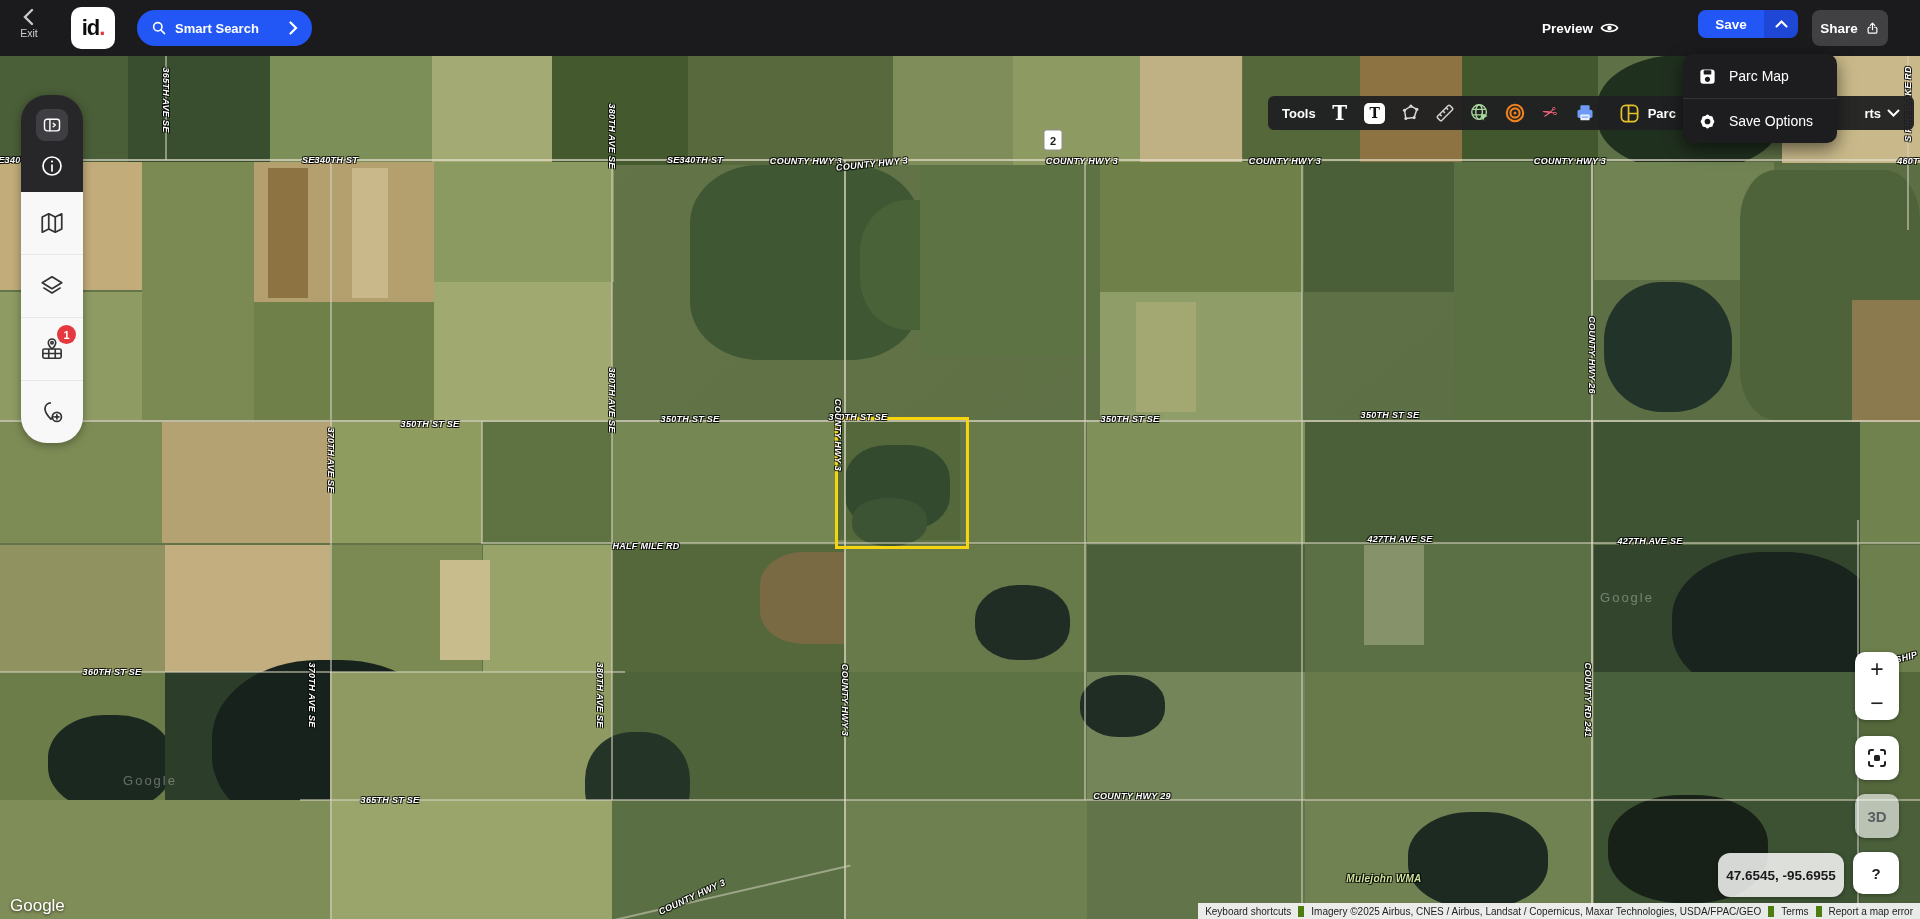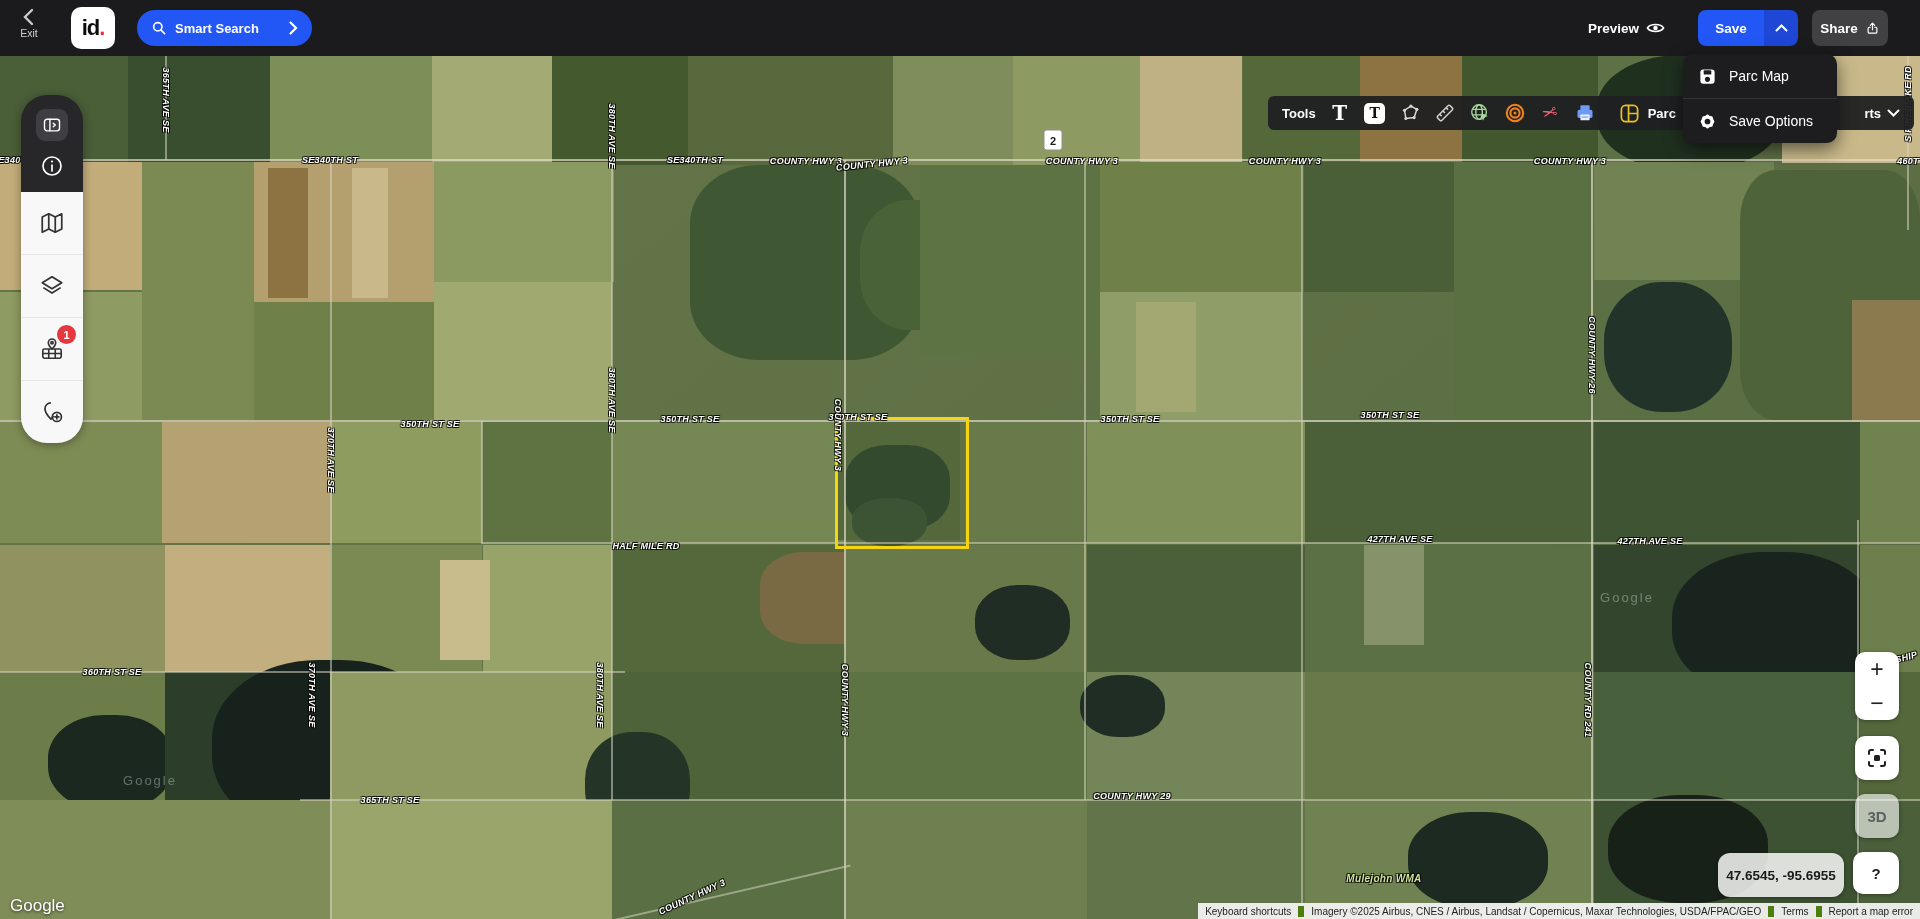--- a/index.html
+++ b/index.html
@@ -28,23 +28,23 @@
   #logo .dot{color:#e8313d;}
   #smart{position:absolute;left:137px;top:10px;width:175px;height:36px;background:#2257f5;border-radius:18px;
     display:flex;align-items:center;padding:0 14px;box-sizing:border-box;color:#fff;cursor:pointer;}
   #smart .lbl{font-weight:700;font-size:13px;margin-left:8px;}
   #smart .chev{margin-left:auto;}
   #searchbox{position:absolute;left:328px;top:9px;width:334px;height:38px;background:#fff;border-radius:8px;
     display:flex;align-items:center;box-sizing:border-box;padding:0 10px;}
   #searchbox .new{font:italic 800 13px "Liberation Sans",sans-serif;color:#2156f0;margin:0 6px 0 4px;}
   #searchbox input{border:none;outline:none;flex:1;font-size:13px;color:#333;background:transparent;}
   #searchbox input::placeholder{color:#8d939c;}
-  #preview{position:absolute;left:1588px;top:0;height:56px;display:flex;align-items:center;gap:7px;color:#fff;cursor:pointer;}
+  #preview{position:absolute;left:1542px;top:0;height:56px;display:flex;align-items:center;gap:7px;color:#fff;cursor:pointer;}
   #preview .lbl{font-size:13.5px;font-weight:600;}
-  #saveSplit{position:absolute;left:1698px;top:10px;height:36px;display:flex;justify-content:space-between;}
+  #saveSplit{position:absolute;left:1698px;top:10px;height:28px;display:flex;justify-content:space-between;}
   #saveMain{width:66px;background:#2257f5;border-radius:8px 0 0 8px;color:#fff;font-weight:700;font-size:13.5px;
     display:flex;align-items:center;justify-content:center;cursor:pointer;}
   #saveChev{width:34px;background:#1d47d4;border-radius:0 8px 8px 0;display:flex;align-items:center;justify-content:center;cursor:pointer;}
   #share{position:absolute;left:1812px;top:10px;width:76px;height:36px;background:#414144;border-radius:8px;
     display:flex;align-items:center;justify-content:center;gap:7px;color:#fff;font-weight:700;font-size:13.5px;cursor:pointer;}
   
   #savemenu{position:absolute;left:1683px;top:54px;width:154px;background:#1d1d1f;border-radius:10px;
     box-shadow:0 6px 18px rgba(0,0,0,.55);z-index:60;overflow:hidden;}
   .smrow{height:44px;display:flex;align-items:center;gap:12px;padding:0 15px;color:#fff;font-size:14px;cursor:pointer;}
   .smrow + .smrow{border-top:1px solid #333336;}

